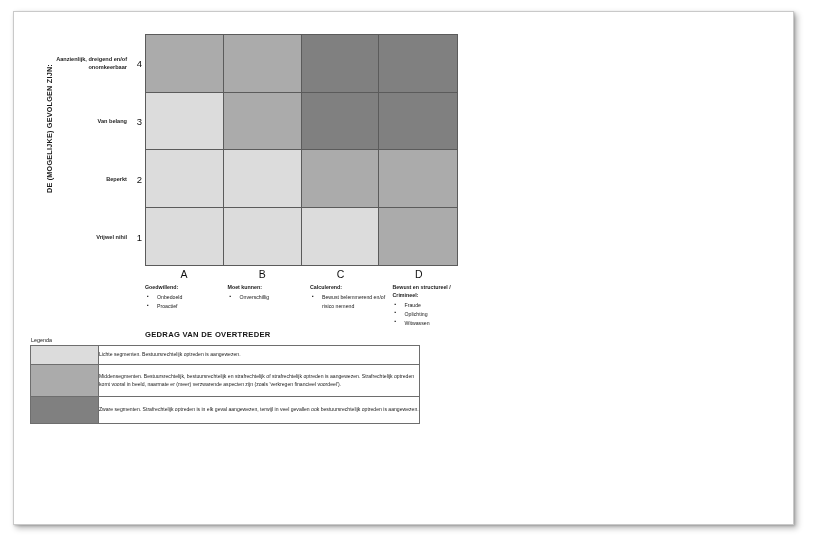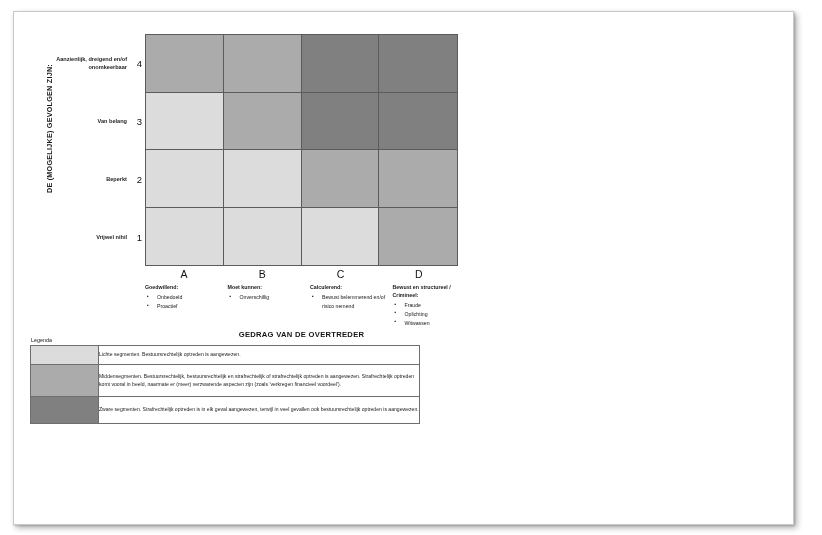--- a/index.html
+++ b/index.html
@@ -131,21 +131,21 @@
     position: absolute;
     left: 2px; top: -0.5px;
     font-size: 5px;
     color: #1a1a1a;
   }
 
   #x-axis-title {
     position: absolute;
     left: 131px; top: 318px;
     width: 313px;
-    text-align: center;
+    text-align: left;
     font-size: 7.6px;
     font-weight: bold;
     letter-spacing: 0.3px;
     color: #141414;
   }
 
   
   #legend-block {
     position: absolute;
     left: 16px; top: 325px;

